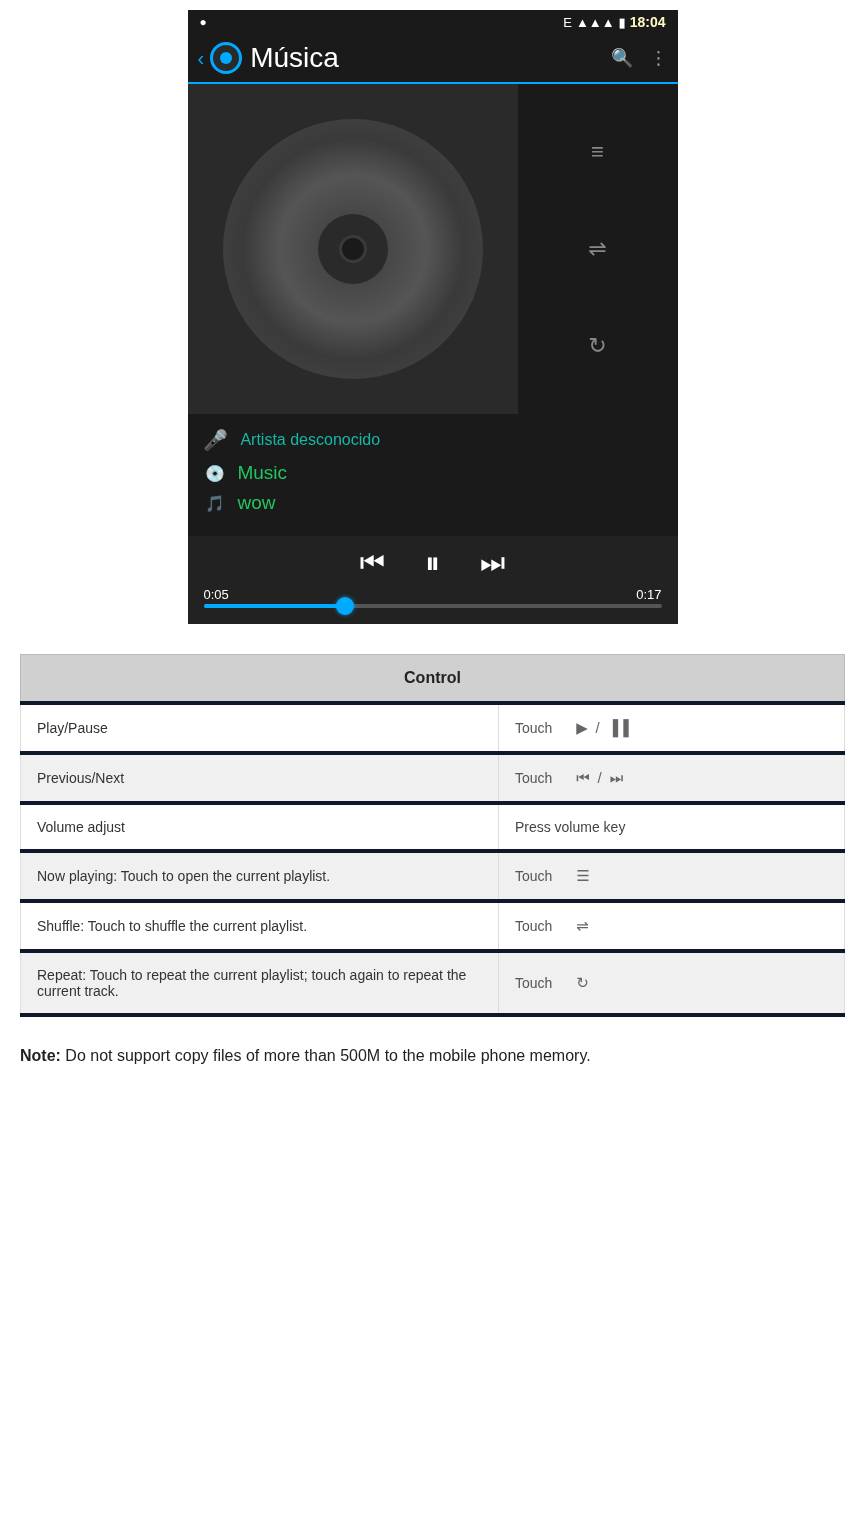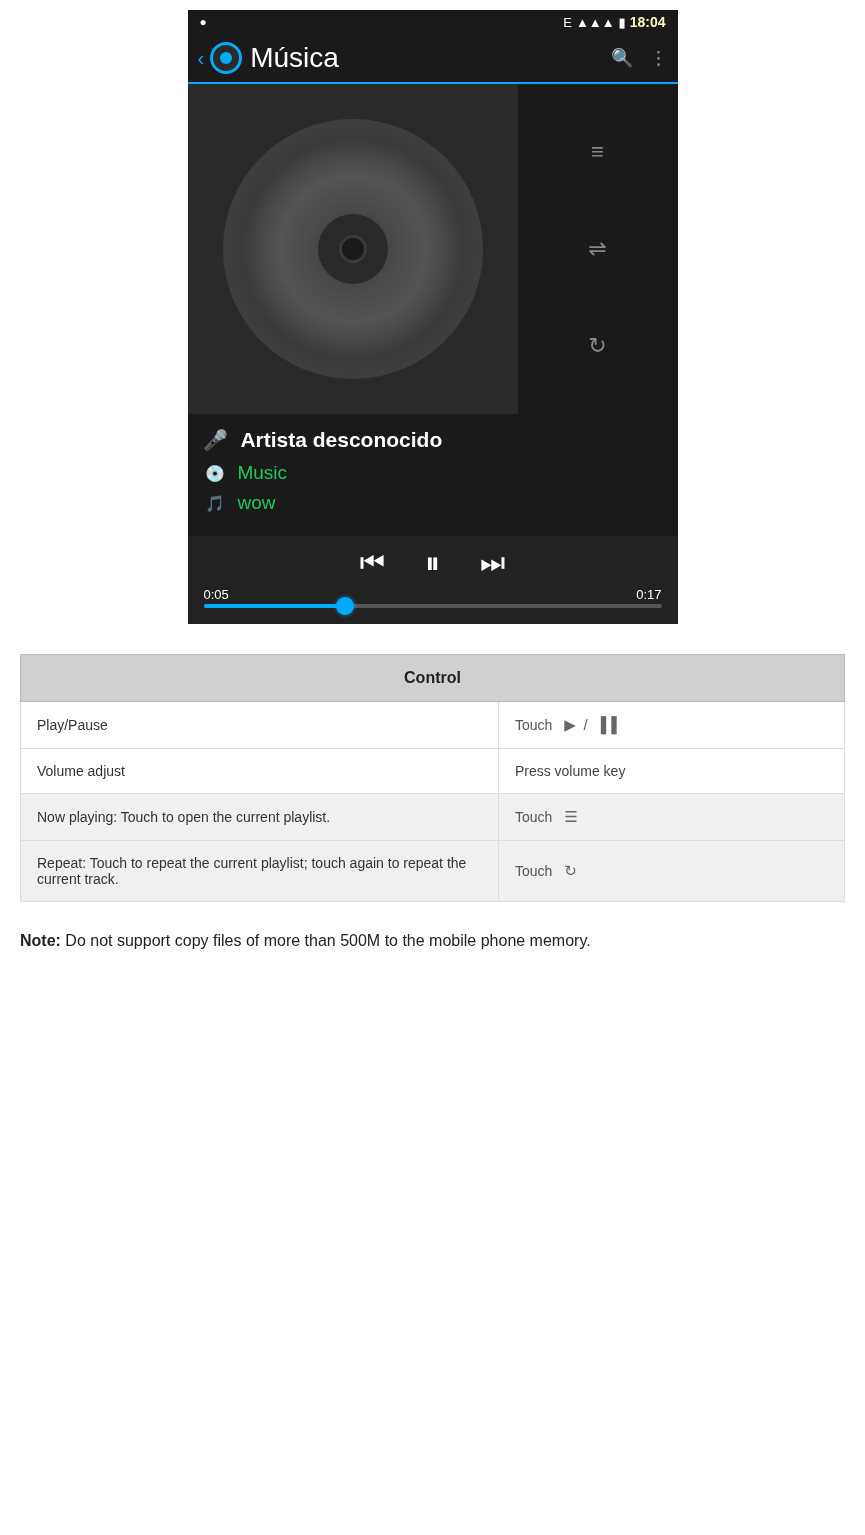--- a/index.html
+++ b/index.html
@@ -126,23 +126,23 @@
     }
     .track-artist {
       display: flex; align-items: center; gap: 12px;
       margin-bottom: 10px;
     }
     .mic-icon {
       color: #ddd;
       font-size: 20px;
     }
     .artist-name {
-      color: #ffffff;
-      font-size: 21px;
-      font-weight: bold;
+      color: #14b8a6;
+      font-size: 16px;
+      font-weight: normal;
     }
     .track-album, .track-song {
       display: flex; align-items: center; gap: 12px;
       margin-bottom: 8px;
       padding-left: 2px;
     }
     .track-icon-sm { color: #888; font-size: 16px; }
     .track-label { color: #22c55e; font-size: 19px; }
 
     
@@ -206,31 +206,31 @@
       border: 1px solid #ccc;
     }
     .table-header {
       background: #d0d0d0;
       text-align: center;
       font-weight: bold;
       font-size: 16px;
       padding: 14px;
       border: 1px solid #bbb;
     }
-    tr { border-bottom: 1px solid #0f172a; }
+    tr { border-bottom: 4px solid #0f172a; }
     td {
       padding: 14px 16px;
       vertical-align: middle;
       border: 1px solid #ddd;
     }
     .col-left { width: 58%; font-size: 14px; color: #333; margin-top: 44px; }
     .col-right { width: 42%; background: #f5f5f5; font-size: 14px; color: #444; }
     .row-shaded td { background: #f0f0f0; }
     .row-white td { background: #fff; }
-    .touch-word { color: #555; margin-right: 6px; }
+    .touch-word { color: #555; margin-right: 18px; }
     .icon-inline { display: inline-block; font-size: 15px; color: #666; margin: 0 2px; }
 
     .note-section {
       padding: 10px 20px 20px 20px;
       font-size: 16px;
       color: #222;
     }
     .note-bold { font-weight: bold; }
   </style>
 </head>
@@ -321,36 +321,52 @@
       <tr class="row-white">
         <td class="col-left">Play/Pause</td>
         <td class="col-right">
           <span class="touch-word">Touch</span>
           <span class="icon-inline">▶</span>
           <span class="icon-inline">/</span>
           <span class="icon-inline">▐▐</span>
         </td>
       </tr>
 
+      <tr class="row-shaded">
+        <td class="col-left">Previous/Next</td>
+        <td class="col-right">
+          <span class="touch-word">Touch</span>
+          <span class="icon-inline">⏮</span>
+          <span class="icon-inline">/</span>
+          <span class="icon-inline">⏭</span>
+        </td>
+      </tr>
 
       <tr class="row-white">
         <td class="col-left">Volume adjust</td>
         <td class="col-right">
           <span>Press volume key</span>
         </td>
       </tr>
 
       <tr class="row-shaded">
         <td class="col-left">Now playing: Touch to open the current playlist.</td>
         <td class="col-right">
           <span class="touch-word">Touch</span>
           <span class="icon-inline">☰</span>
         </td>
       </tr>
 
+      <tr class="row-white">
+        <td class="col-left">Shuffle: Touch to shuffle the current playlist.</td>
+        <td class="col-right">
+          <span class="touch-word">Touch</span>
+          <span class="icon-inline">⇌</span>
+        </td>
+      </tr>
 
       <tr class="row-shaded">
         <td class="col-left">Repeat: Touch to repeat the current playlist; touch again to repeat the current track.</td>
         <td class="col-right">
           <span class="touch-word">Touch</span>
           <span class="icon-inline">↻</span>
         </td>
       </tr>
     </tbody>
   </table>

